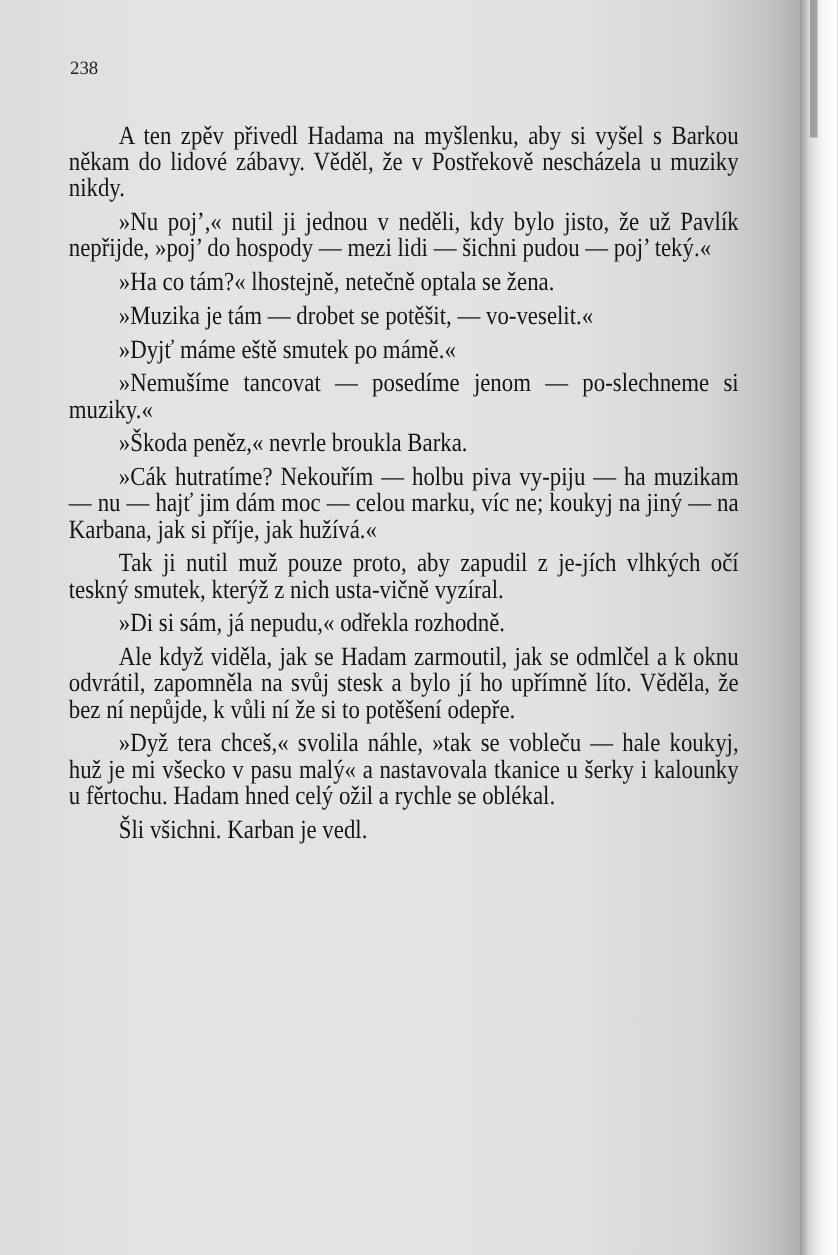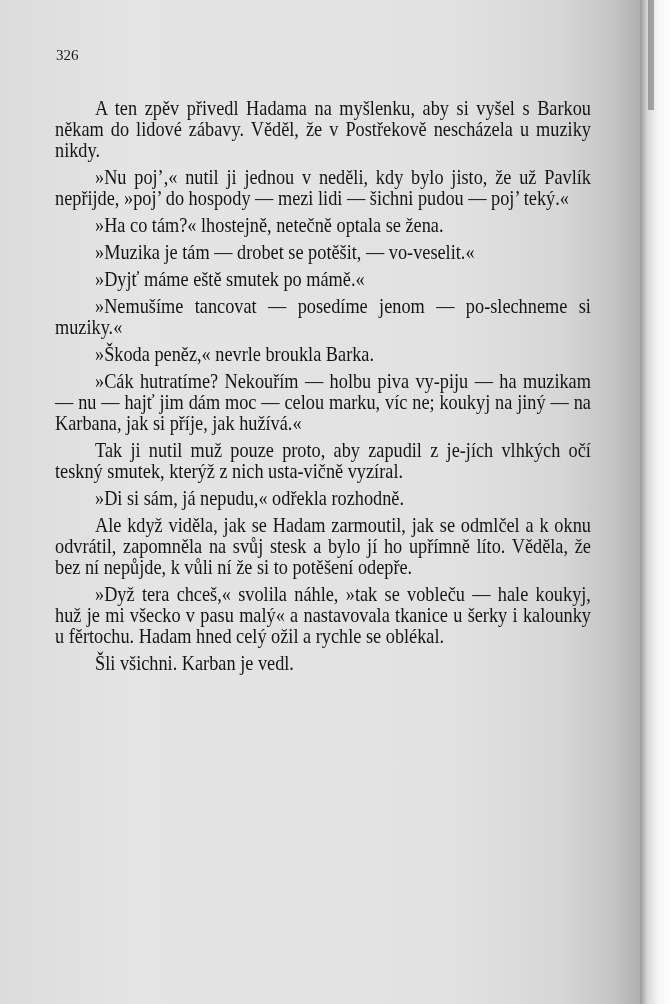--- a/index.html
+++ b/index.html
@@ -40,21 +40,21 @@
       margin: 0 0 6px 0;
       text-indent: 46px;
       text-align: justify;
       hyphens: none;
     }
   </style>
 </head>
 <body>
 
 <div class="page">
-  <div class="page-number">326</div>
+  <div class="page-number">238</div>
   <div class="text">
     <div class="text-inner">
       <p class="para">A ten zpěv přivedl Hadama na myšlenku, aby si vyšel s Barkou někam do lidové zábavy. Věděl, že v Postřekově nescházela u muziky nikdy.</p>
       <p class="para">»Nu poj’,« nutil ji jednou v neděli, kdy bylo jisto, že už Pavlík nepřijde, »poj’ do hospody — mezi lidi — šichni pudou — poj’ teký.«</p>
       <p class="para">»Ha co tám?« lhostejně, netečně optala se žena.</p>
       <p class="para">»Muzika je tám — drobet se potěšit, — vo-veselit.«</p>
       <p class="para">»Dyjť máme eště smutek po mámě.«</p>
       <p class="para">»Nemušíme tancovat — posedíme jenom — po-slechneme si muziky.«</p>
       <p class="para">»Škoda peněz,« nevrle broukla Barka.</p>
       <p class="para">»Cák hutratíme? Nekouřím — holbu piva vy-piju — ha muzikam — nu — hajť jim dám moc — celou marku, víc ne; koukyj na jiný — na Karbana, jak si příje, jak hužívá.«</p>

